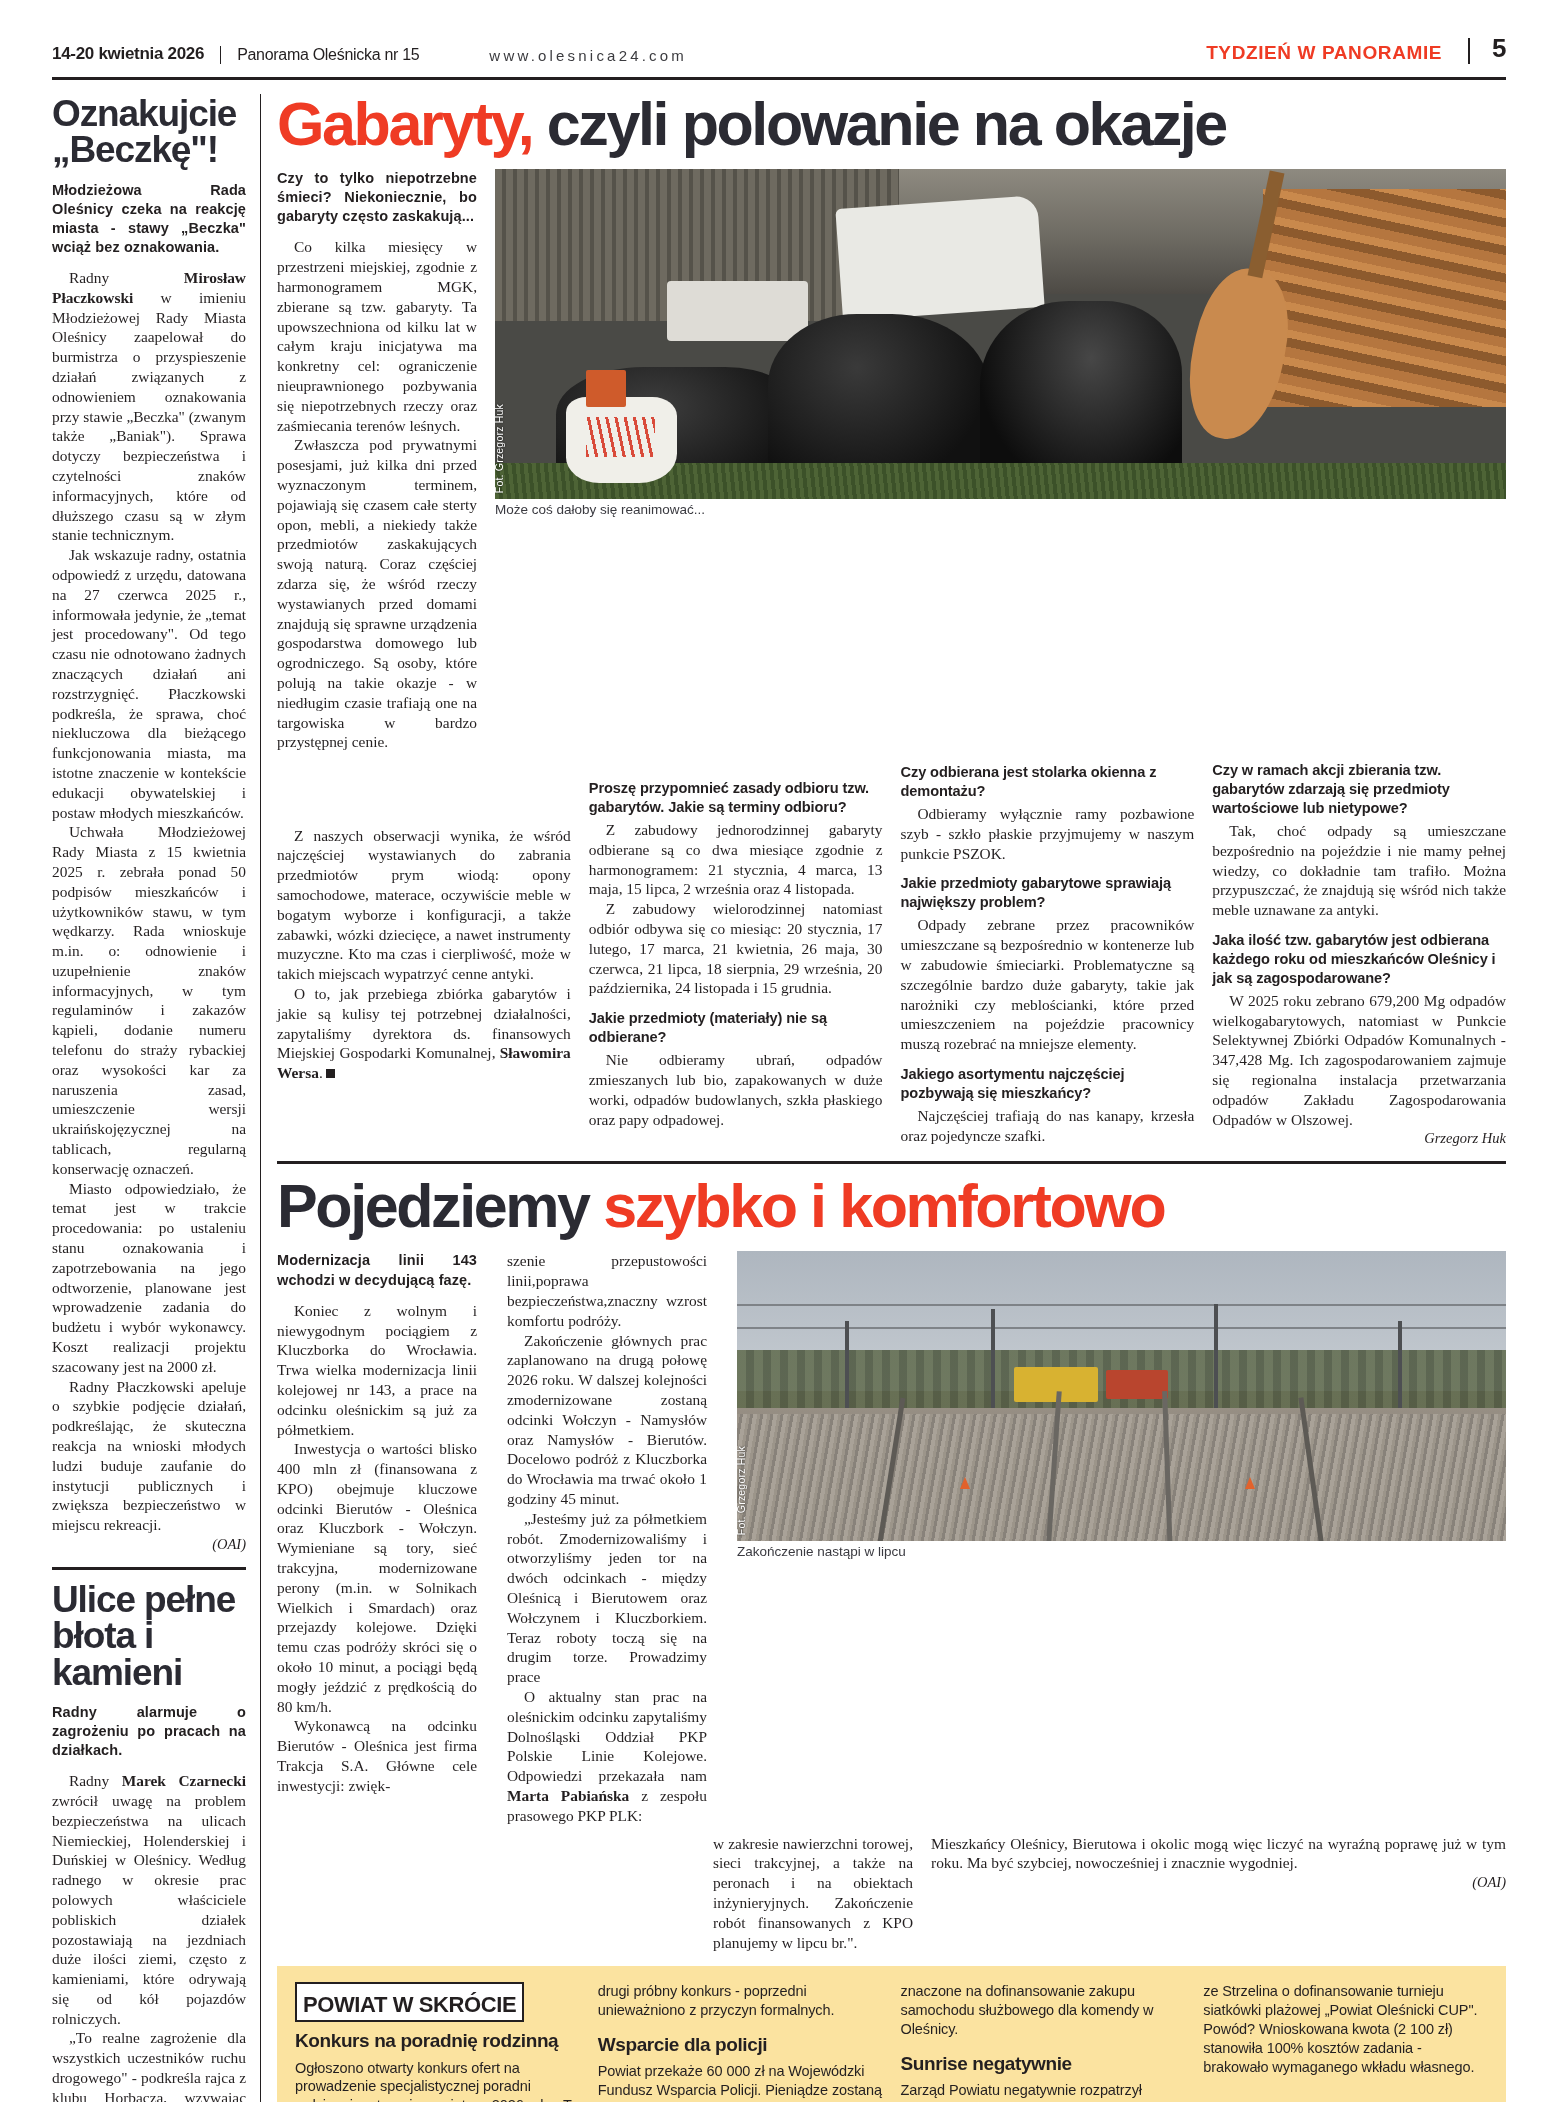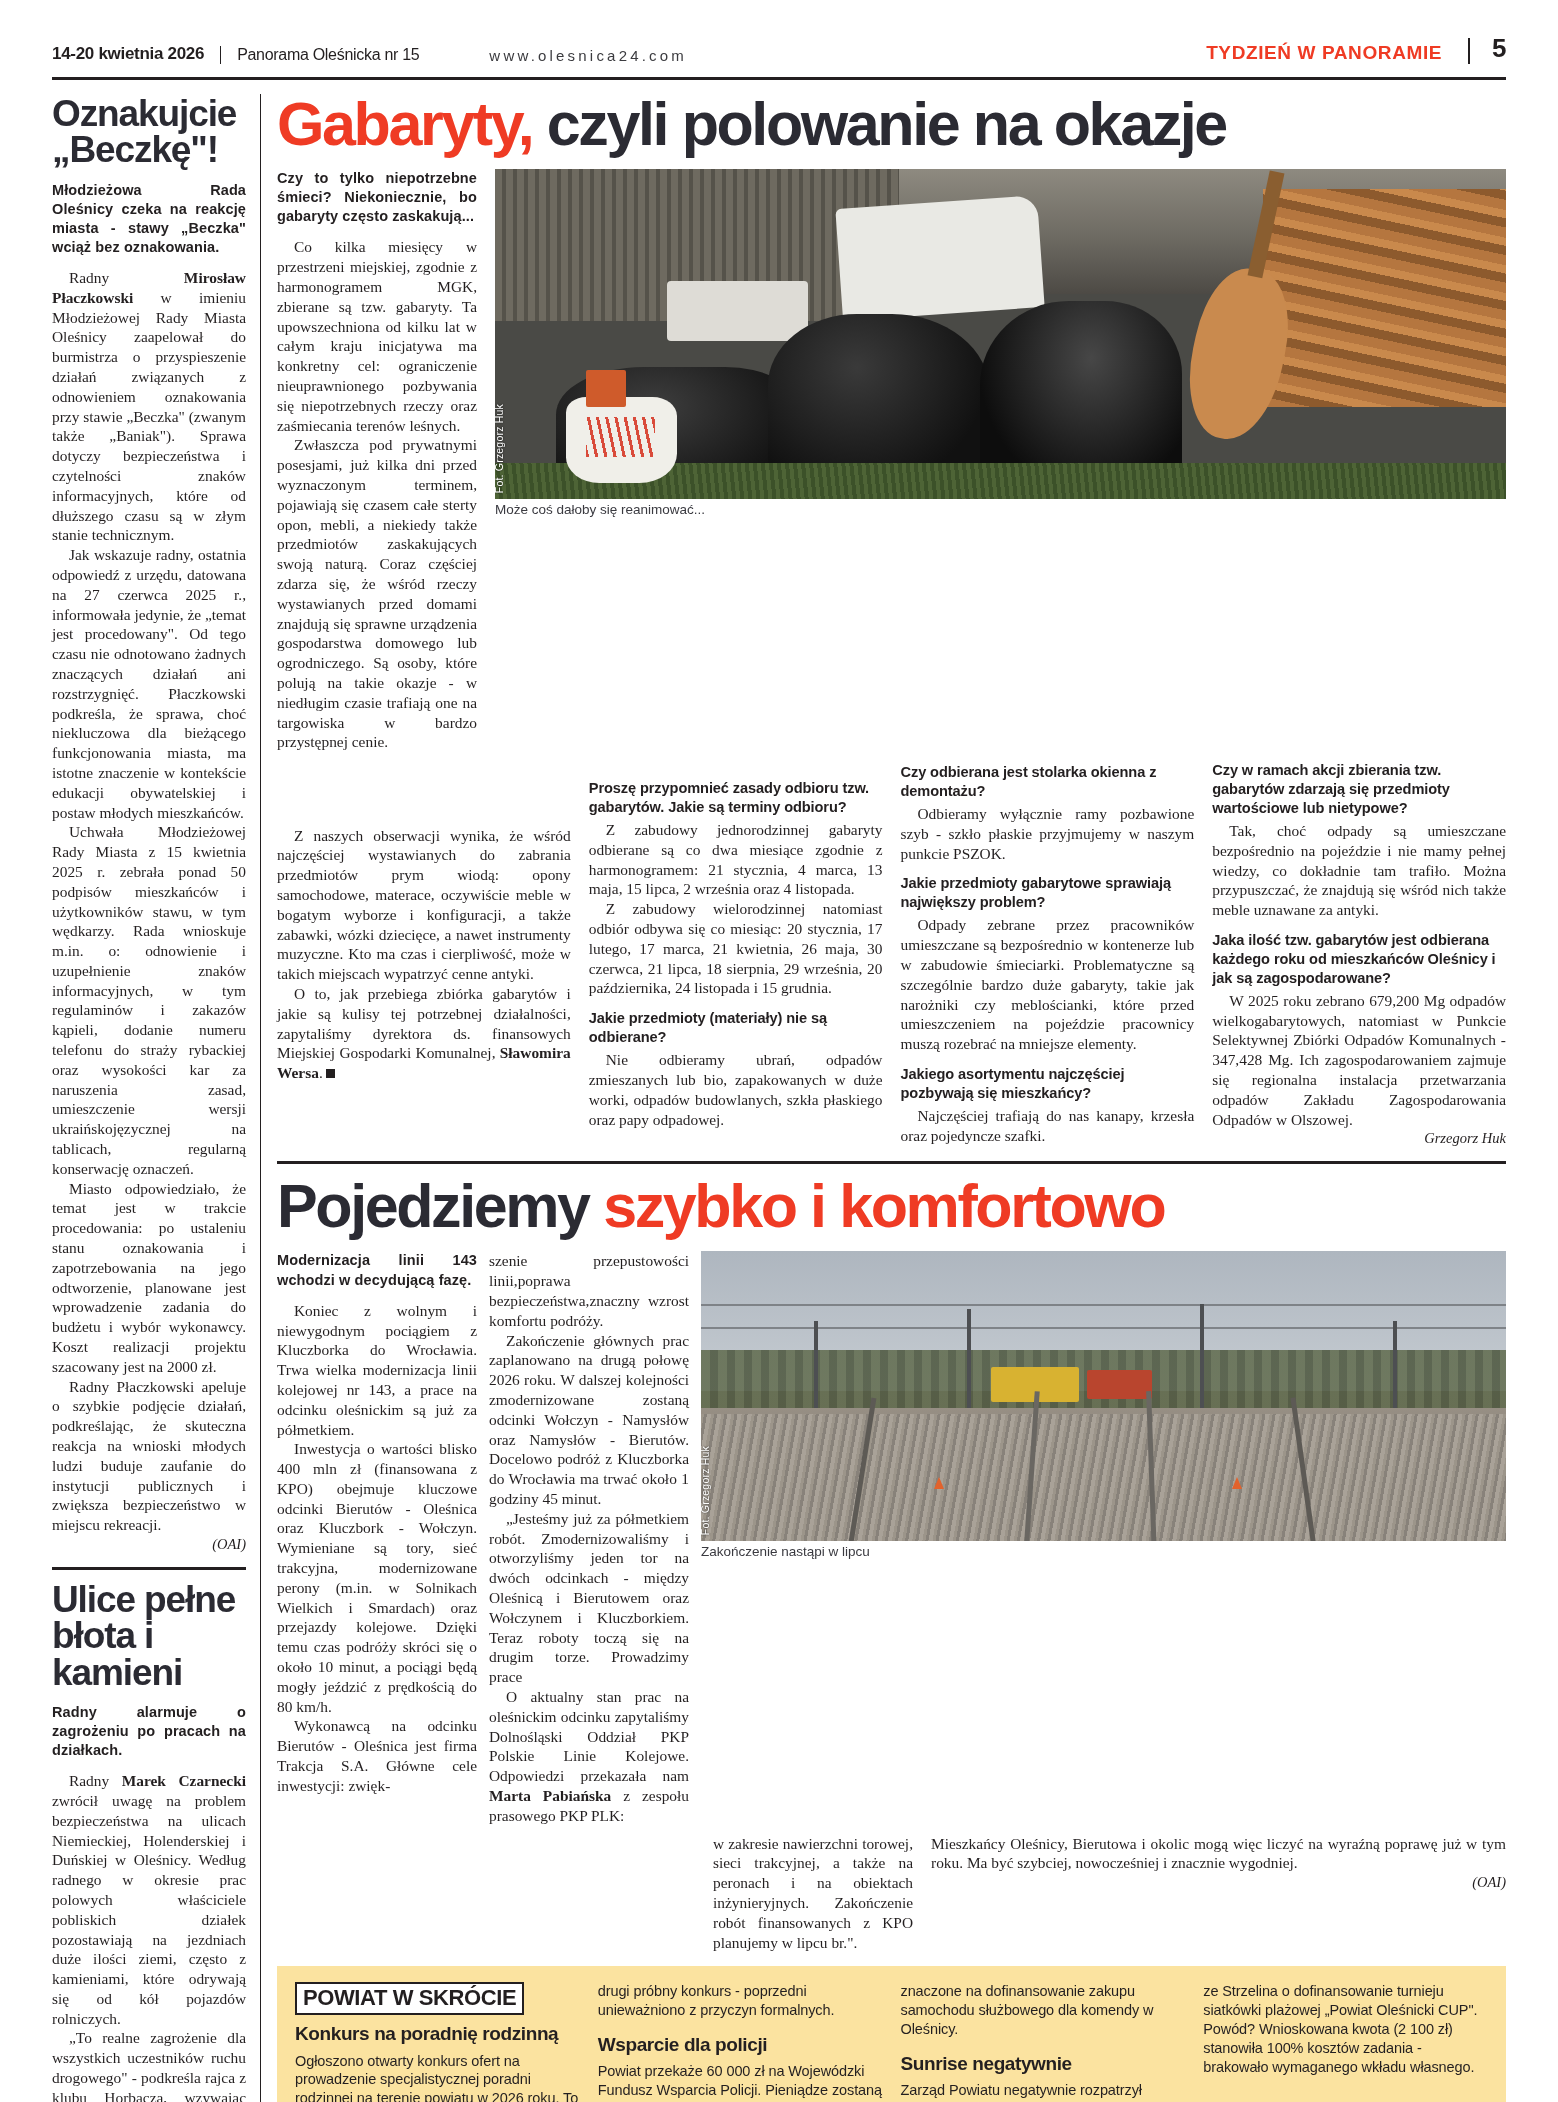--- a/index.html
+++ b/index.html
@@ -83,21 +83,21 @@
 
   hr.rule { border:0; border-top:3px solid #231f20; margin:14px 0 12px 0; }
 
   
   .powiat { background:#fbe3a0; padding:16px 18px 14px 18px; margin-top:14px; }
   .powiat-cols { display:flex; gap:18px; }
   .powiat-cols > div { flex:1 1 0; min-width:0; }
   .powiat-badge {
     display:inline-block; font-family:"Liberation Sans", sans-serif; font-weight:bold;
     font-size:22px; letter-spacing:-0.4px; color:#231f20;
-    background:#ffffff; padding:1px 6px 2px 6px; border:2px solid #231f20;
+    background:#ffffff; padding:8px 6px 2px 6px; border:2px solid #231f20;
     margin-bottom:8px;
   }
   h4.pw {
     font-family:"Liberation Sans", sans-serif; font-weight:bold;
     font-size:19px; line-height:1.12; margin:0 0 7px 0; letter-spacing:-0.4px;
   }
   h4.pw.mt { margin-top:14px; }
   p.pwb {
     font-family:"Liberation Sans", sans-serif; font-size:14.5px;
     line-height:1.3; margin:0; text-align:left; letter-spacing:-0.1px;
@@ -259,21 +259,21 @@
             <div class="sig">Grzegorz Huk</div>
           </div>
         </div>
       </article>
 
       <hr class="rule">
 
       <article>
         <h1 class="hl-big"><span>Pojedziemy</span><span class="red"> szybko i komfortowo</span></h1>
 
-        <div style="display:flex; gap:12px; margin-top:4px;">
+        <div style="display:flex; gap:30px; margin-top:4px;">
           <div style="width:200px; flex:0 0 200px;">
             <p class="lead">Modernizacja linii 143 wchodzi w decydującą fazę.</p>
             <p class="body">Koniec z wolnym i niewygodnym pociągiem z Kluczborka do Wrocławia. Trwa wielka modernizacja linii kolejowej nr 143, a prace na odcinku oleśnickim są już za półmetkiem.</p>
             <p class="body">Inwestycja o wartości blisko 400 mln zł (finansowana z KPO) obejmuje kluczowe odcinki Bierutów - Oleśnica oraz Kluczbork - Wołczyn. Wymieniane są tory, sieć trakcyjna, modernizowane perony (m.in. w Solnikach Wielkich i Smardach) oraz przejazdy kolejowe. Dzięki temu czas podróży skróci się o około 10 minut, a pociągi będą mogły jeździć z prędkością do 80 km/h.</p>
             <p class="body">Wykonawcą na odcinku Bierutów - Oleśnica jest firma Trakcja S.A. Główne cele inwestycji: zwięk-</p>
           </div>
           <div style="width:200px; flex:0 0 200px;">
             <p class="body noind">szenie przepustowości linii,poprawa bezpieczeństwa,znaczny wzrost komfortu podróży.</p>
             <p class="body">Zakończenie głównych prac zaplanowano na drugą połowę 2026 roku. W dalszej kolejności zmodernizowane zostaną odcinki Wołczyn - Namysłów oraz Namysłów - Bierutów. Docelowo podróż z Kluczborka do Wrocławia ma trwać około 1 godziny 45 minut.</p>
             <p class="body">„Jesteśmy już za półmetkiem robót. Zmodernizowaliśmy i otworzyliśmy jeden tor na dwóch odcinkach - między Oleśnicą i Bierutowem oraz Wołczynem i Kluczborkiem. Teraz roboty toczą się na drugim torze. Prowadzimy prace</p>

